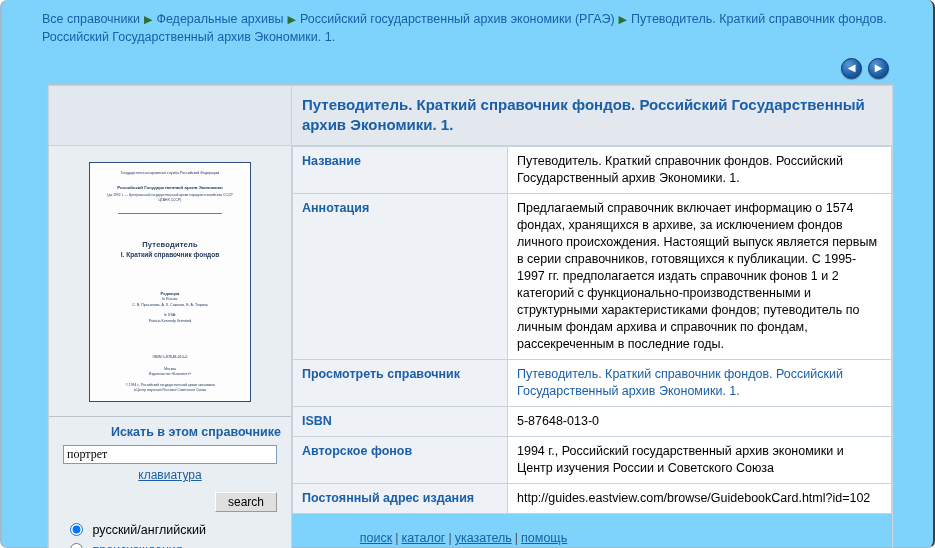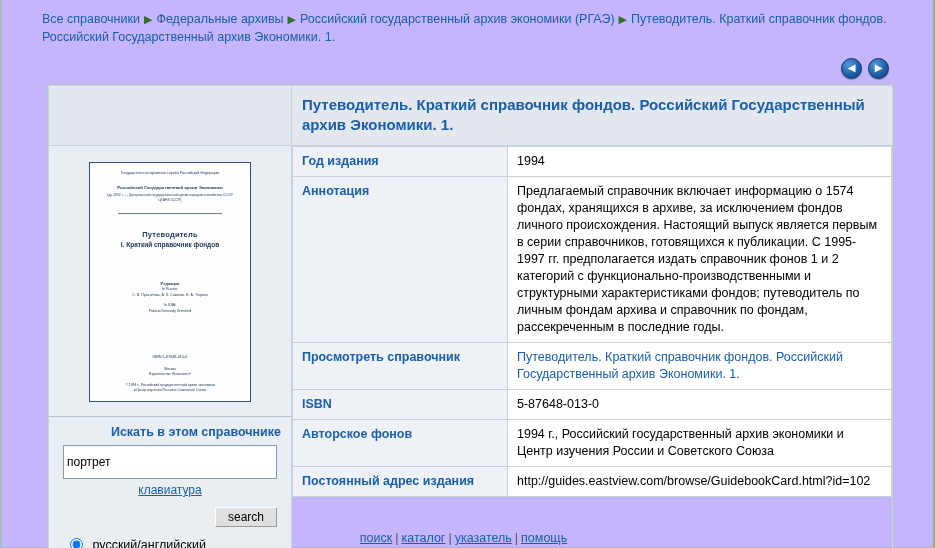--- a/index.html
+++ b/index.html
@@ -14,23 +14,24 @@
     font-size: 12px;
     color: #000000;
     overflow: hidden;
   }
   .page {
     position: relative;
     width: 935px;
     height: 548px;
     box-sizing: border-box;
     border-left: 2px solid #a8b8c8;
-    border-right: 2px solid #84cc16;
+    border-right: 2px solid #404040;
     border-bottom: 1px solid #a8b8c8;
-    background: #c4b5fd;
+    background: #7dd3fc;
+    border-radius: 7px;
   }
   
   .breadcrumb {
     padding: 10px 14px 4px 40px;
     font-size: 12.5px;
     line-height: 18px;
     color: #000;
   }
   .breadcrumb a {
     color: #1a5fa8;
@@ -142,21 +143,21 @@
     font-size: 3.4px;
     line-height: 5px;
   }
   .cover .c-rule {
     border-top: 1px solid #6b7f9f;
     margin: 10px 18px;
   }
   .cover .c-title {
     font-size: 7.5px;
     font-weight: bold;
-    margin-top: 18px;
+    margin-top: 28px;
     letter-spacing: .2px;
   }
   .cover .c-title2 {
     font-size: 6.5px;
     font-weight: bold;
     margin-top: 5px;
   }
   .cover .c-mid {
     margin-top: 34px;
     font-size: 3.6px;
@@ -184,24 +185,24 @@
   }
   .search-title {
     color: #1a5fa8;
     font-size: 12.5px;
     font-weight: bold;
     padding: 2px 0 6px 0;
     text-align: right;
   }
   .search-input {
     width: 214px;
-    height: 34px;
+    height: 19px;
     box-sizing: border-box;
     border: 1px solid #7f9db9;
-    font-family: Liberation Sans, sans-serif;
+    font-family: Liberation Serif, serif;
     font-size: 12px;
     padding: 0 3px;
     background: #fff;
   }
   .kbd-link {
     display: block;
     text-align: center;
     color: #1a5fa8;
     font-size: 12px;
     margin: 4px 0 4px 0;
@@ -354,23 +355,23 @@
                   <span class="radio-link">происхождения</span>
                 </label>
               </div>
             </div>
           </div>
         </td>
 
         <td style="padding:0">
           <table class="detail-table">
             <tbody>
-            <tr>
-              <td class="lbl">Год издания</td>
-              <td class="val">1994</td>
+                  <tr>
+              <td class="lbl">Название</td>
+              <td class="val">Путеводитель. Краткий справочник фондов. Российский Государственный архив Экономики. 1.</td>
             </tr>
             <tr>
               <td class="lbl">Аннотация</td>
               <td class="val">Предлагаемый справочник включает информацию о 1574 фондах, хранящихся в архиве, за исключением фондов личного происхождения. Настоящий выпуск является первым в серии справочников, готовящихся к публикации. С 1995-1997 гг. предполагается издать справочник фонов 1 и 2 категорий с функционально-производственными и структурными характеристиками фондов; путеводитель по личным фондам архива и справочник по фондам, рассекреченным в последние годы.</td>
             </tr>
             <tr>
               <td class="lbl">Просмотреть справочник</td>
               <td class="val"><a href="#">Путеводитель. Краткий справочник фондов. Российский Государственный архив Экономики. 1.</a></td>
             </tr>
             <tr>

